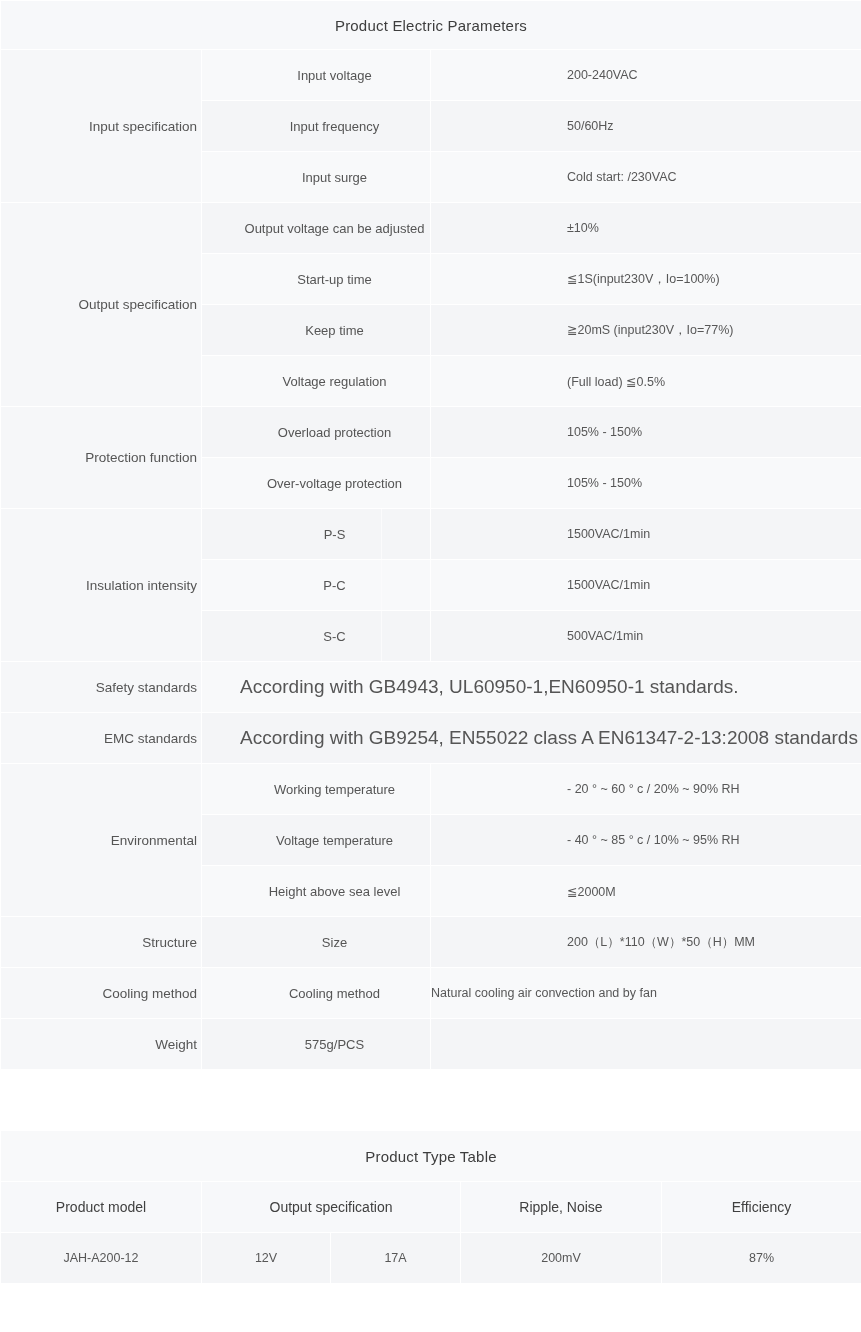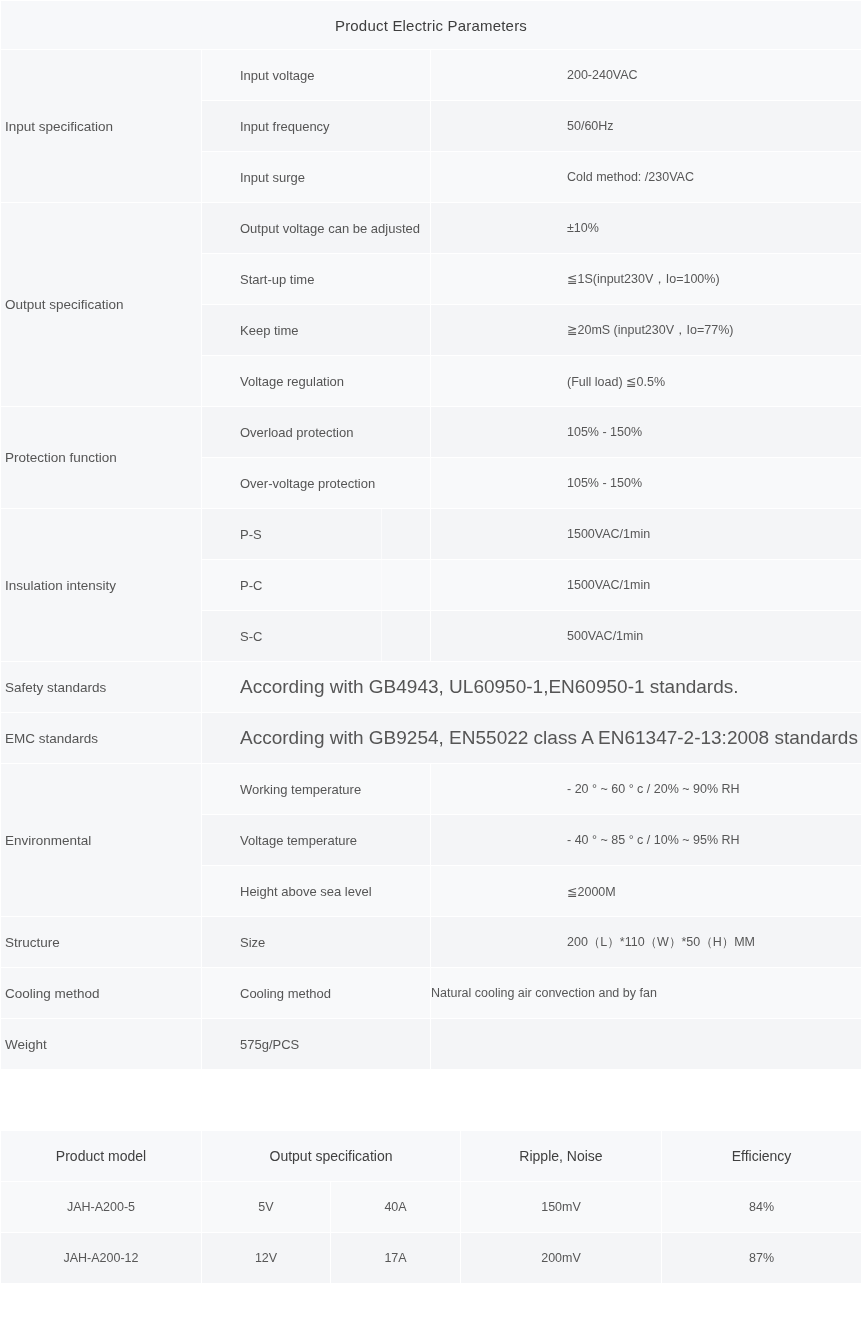--- a/index.html
+++ b/index.html
@@ -37,30 +37,30 @@
     font-size: 15px;
     color: #3d3d3d;
     height: 49px;
     letter-spacing: 0.2px;
     border: none;
     border-bottom: 1px solid #ffffff;
   }
 
   
   .group-cell {
-    text-align: left;
+    text-align: right;
     font-size: 13.5px;
     color: #555555;
     background: #f5f6f8;
     padding: 6px 4px;
   }
 
   
   .param-cell {
-    text-align: left;
+    text-align: center;
     font-size: 13px;
     color: #555555;
     padding-left: 38px;
   }
 
   
   .value-cell {
     text-align: left;
     font-size: 12.5px;
     color: #575757;
@@ -147,21 +147,21 @@
       <td class="group-cell" rowspan="3">Input specification</td>
       <td class="param-cell r-tall">Input voltage</td>
       <td class="value-cell">200-240VAC</td>
     </tr>
     <tr class="row-b">
       <td class="param-cell r-tall">Input frequency</td>
       <td class="value-cell">50/60Hz</td>
     </tr>
     <tr class="row-a">
       <td class="param-cell r-tall">Input surge</td>
-      <td class="value-cell">Cold method: /230VAC</td>
+      <td class="value-cell">Cold start: /230VAC</td>
     </tr>
 
     <tr class="row-b">
       <td class="group-cell" rowspan="4">Output specification</td>
       <td class="param-cell r-tall">Output voltage can be adjusted</td>
       <td class="value-cell">±10%</td>
     </tr>
     <tr class="row-a">
       <td class="param-cell r-tall">Start-up time</td>
       <td class="value-cell">≦1S(input230V，Io=100%)</td>
@@ -247,35 +247,31 @@
 
 <table class="type-table">
   <colgroup>
     <col style="width:201px">
     <col style="width:129px">
     <col style="width:130px">
     <col style="width:201px">
     <col style="width:200px">
   </colgroup>
   <tbody>
+    <tr>
+      <td class="table-title" colspan="5">Product Type Table</td>
+    </tr>
 
     <tr>
       <td class="hdr">Product model</td>
       <td class="hdr" colspan="2">Output specification</td>
       <td class="hdr">Ripple, Noise</td>
       <td class="hdr">Efficiency</td>
     </tr>
 
-    <tr class="row-a">
-      <td class="cell">JAH-A200-5</td>
-      <td class="cell">5V</td>
-      <td class="cell">40A</td>
-      <td class="cell">150mV</td>
-      <td class="cell">84%</td>
-    </tr>
 
     <tr class="row-b">
       <td class="cell">JAH-A200-12</td>
       <td class="cell">12V</td>
       <td class="cell">17A</td>
       <td class="cell">200mV</td>
       <td class="cell">87%</td>
     </tr>
   </tbody>
 </table>

